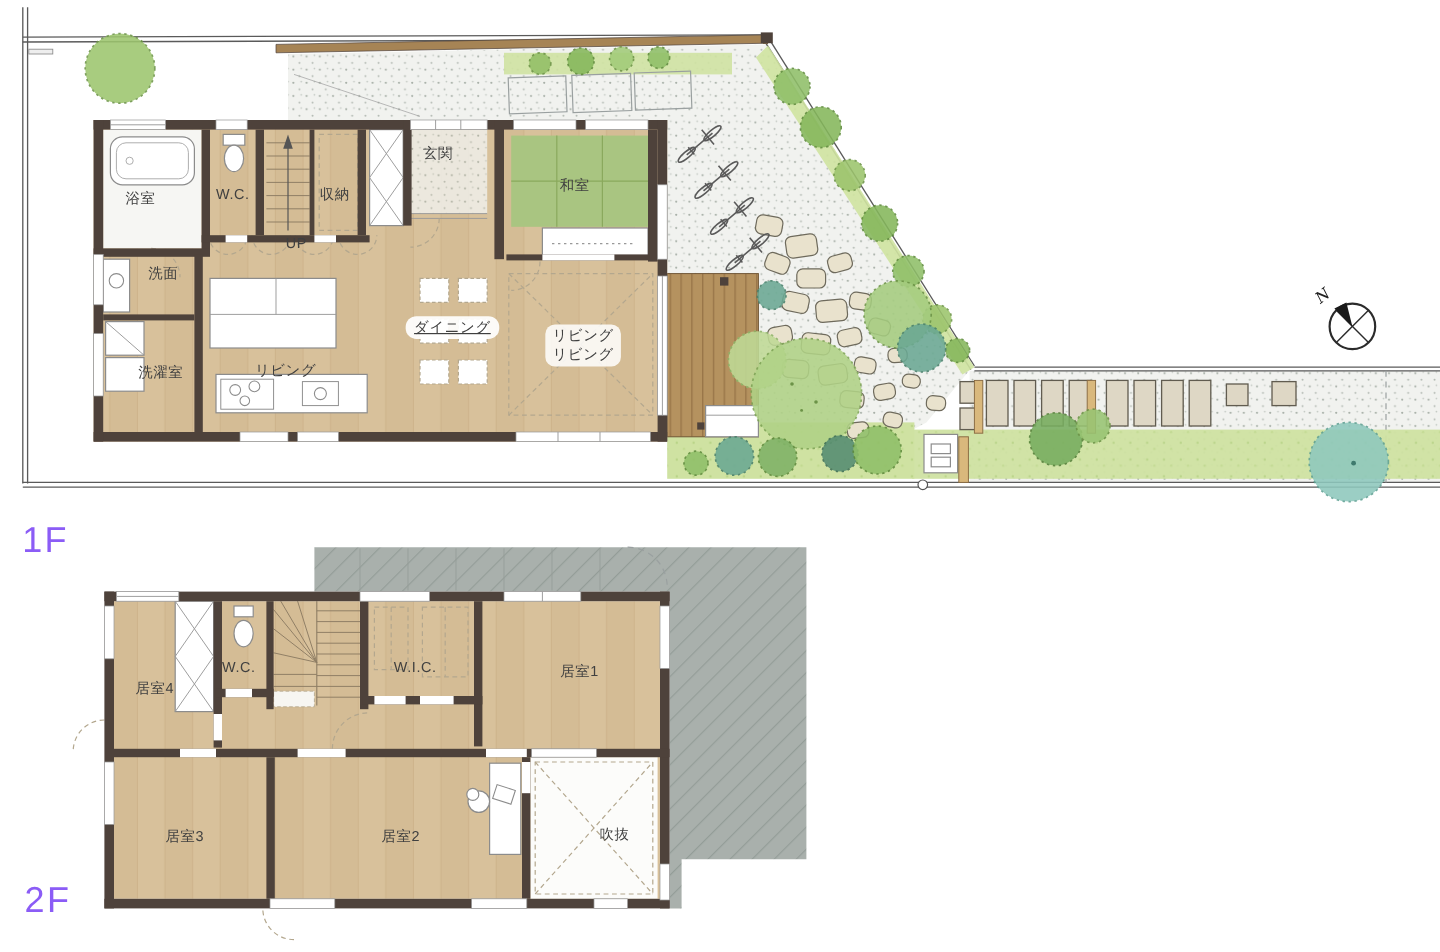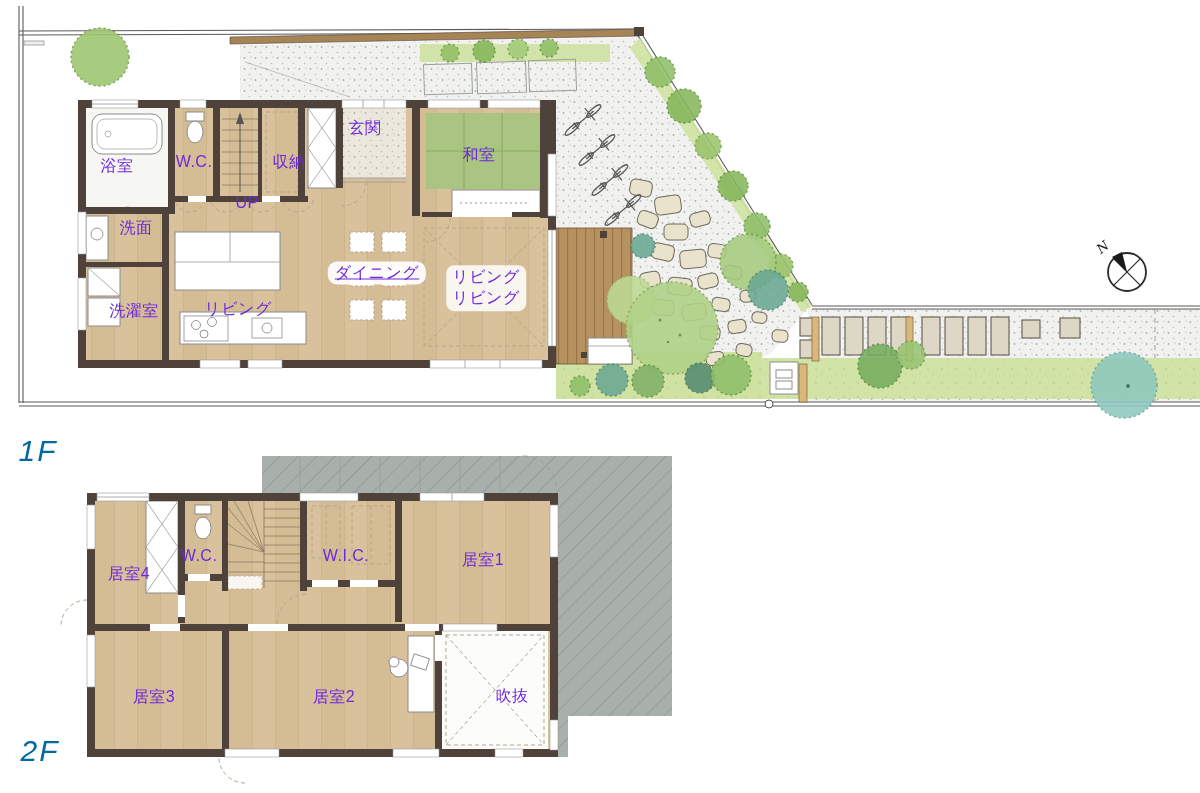--- a/index.html
+++ b/index.html
@@ -11,23 +11,23 @@
   .fx{fill:#ffffff;stroke:#8c8c8c;stroke-width:1;}
   .fxd{fill:#ffffff;stroke:#b3a78e;stroke-width:1;stroke-dasharray:3 2;}
   .dash{fill:none;stroke:#b3a78e;stroke-width:1;stroke-dasharray:4 3;}
   .dashg{fill:none;stroke:#9aa0a0;stroke-width:1;stroke-dasharray:5 4;}
   .bl{stroke:#5a5a5a;stroke-width:1.1;fill:none;}
   .thin{stroke:#9a9a9a;stroke-width:0.8;fill:none;}
   .tree{stroke-width:1.4;stroke-dasharray:2 3;opacity:0.88;}
   .stone{fill:#e9e2cd;stroke:#6e6a5c;stroke-width:1;}
   .pstone{fill:#ded7c5;stroke:#615c50;stroke-width:1.1;}
   .tread{stroke:#8d7c63;stroke-width:0.8;}
-  .lbl{position:absolute;transform:translate(-50%,-50%);font-size:16px;color:#6d28d9;
+  .lbl{position:absolute;transform:translate(-50%,-50%);font-size:12px;color:#404040;
        white-space:nowrap;letter-spacing:0.5px;}
-  .big{font-size:30px;color:#0369a1;letter-spacing:2px;font-style:italic;}
+  .big{font-size:30px;color:#8b5cf6;letter-spacing:2px;}
   .pill{background:rgba(255,255,255,0.92);padding:1px 7px;border-radius:9px;text-decoration:underline;}
   .liv{line-height:1.3;background:rgba(255,255,255,0.85);
        padding:2px 6px;border-radius:8px;}
   .north{font:italic 13px "DejaVu Serif",serif;
          transform:translate(-50%,-50%) rotate(-38deg);color:#222;}
 </style>
 </head>
 <body>
 
 <div id="stage">
@@ -431,21 +431,21 @@
       <rect x="87" y="505" width="8" height="44" class="win"></rect>
       <rect x="87" y="635" width="8" height="52" class="win"></rect>
       <rect x="550" y="505" width="8" height="52" class="win"></rect>
       <rect x="550" y="720" width="8" height="30" class="win"></rect>
     </g>
   </g>
 </svg>
 
 <span class="lbl" style="left:117px;top:166px">浴室</span>
 <span class="lbl" style="left:194px;top:162px">W.C.</span>
-<span class="lbl" style="left:289px;top:162px">収納</span>
+<span class="lbl" style="left:279px;top:162px">収納</span>
 <span class="lbl" style="left:365px;top:128px">玄関</span>
 <span class="lbl" style="left:479px;top:155px">和室</span>
 <span class="lbl" style="left:247px;top:203px">UP</span>
 <span class="lbl" style="left:136px;top:228px">洗面</span>
 <span class="lbl" style="left:134px;top:311px">洗濯室</span>
 <span class="lbl" style="left:238px;top:309px">リビング</span>
 <span class="lbl pill" style="left:377px;top:273px">ダイニング</span>
 <span class="lbl liv" style="left:486px;top:288px"><span>リビング</span><br>
 <span>リビング</span></span>
 <span class="lbl big" style="left:38px;top:451px">1F</span>

